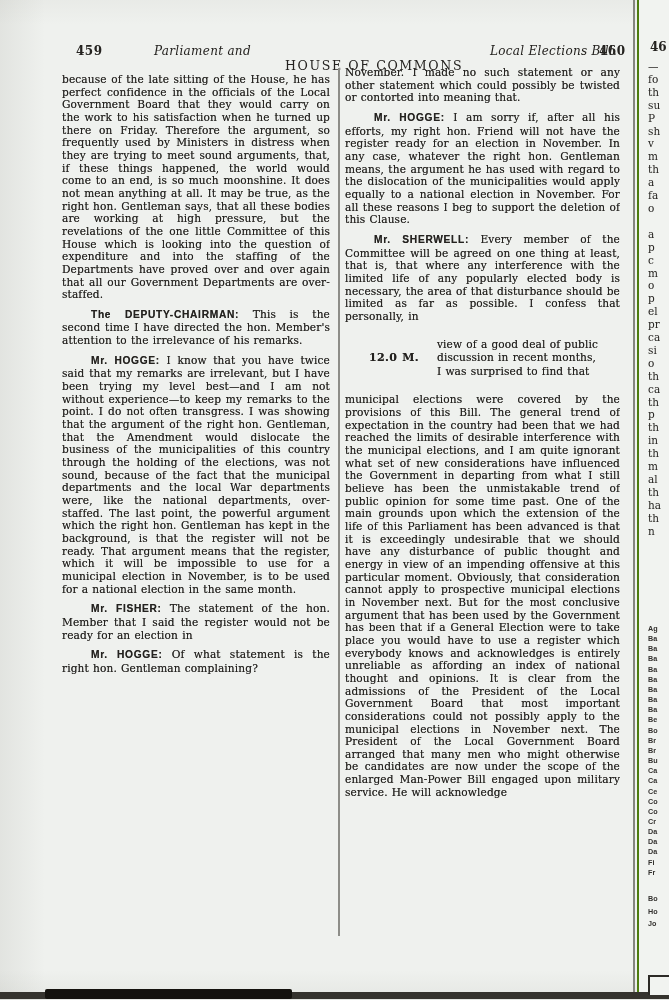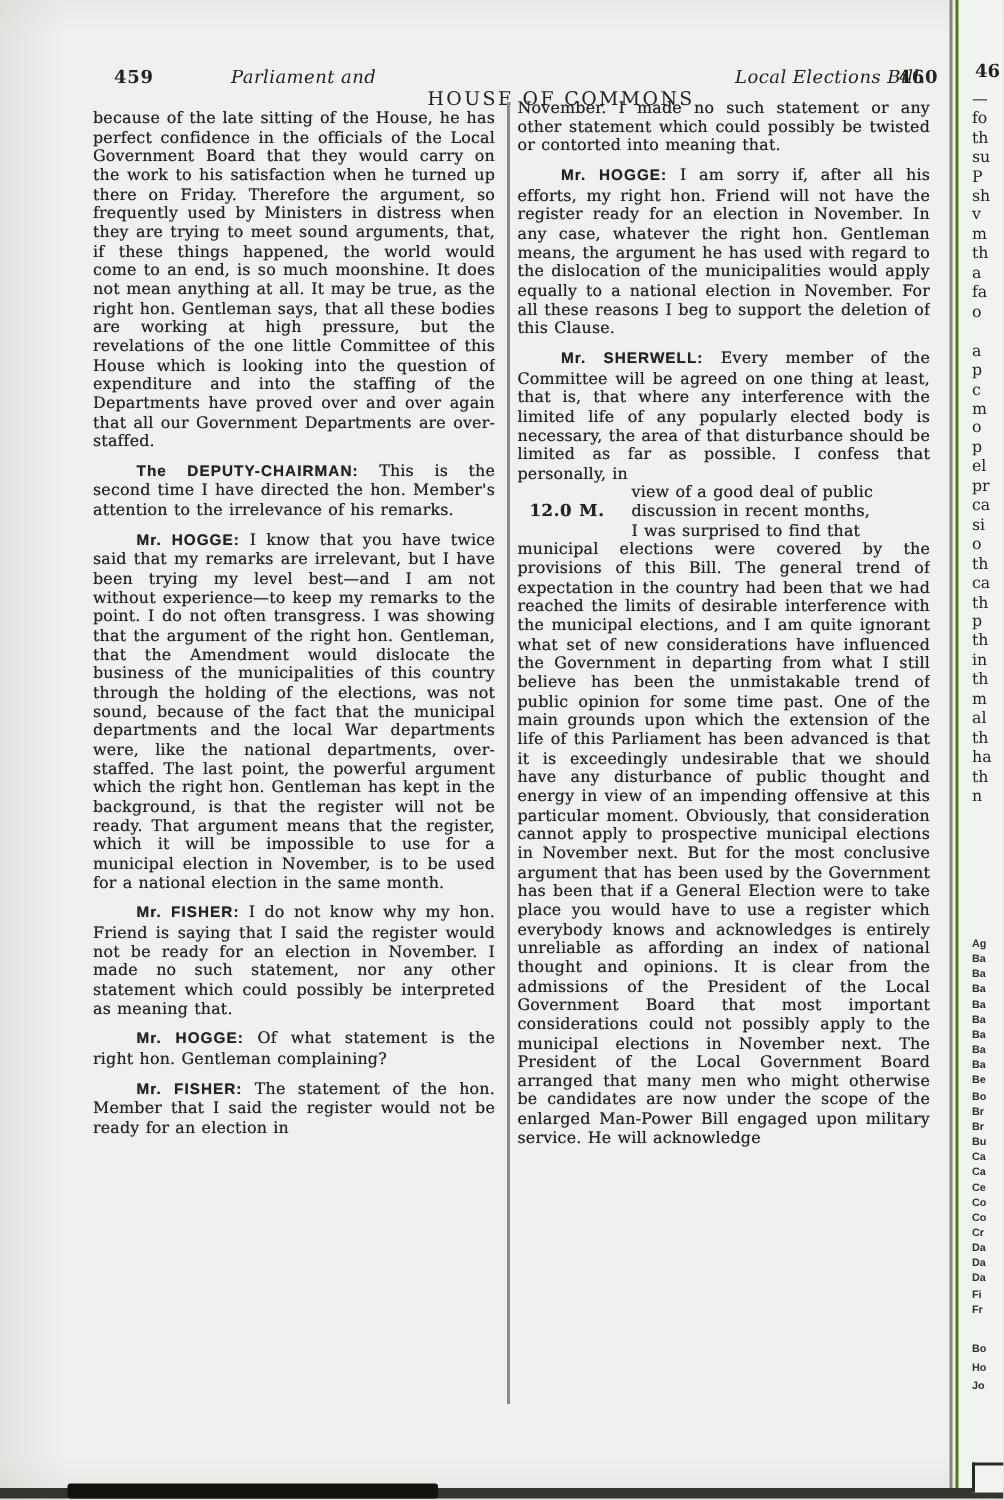--- a/index.html
+++ b/index.html
@@ -1,18 +1,18 @@
 <!DOCTYPE html>
 <html><head>
 <meta charset="utf-8">
 <style>
   html,body{margin:0;padding:0;background:#c9cbc6;}
   .screenshot{
     position:relative;width:669px;height:1000px;overflow:hidden;
-    background:#fef9c3;
+    background:#84cc16;
     font-family:"DejaVu Serif", serif;
     color:#24221f;
   }
   
   .paper{position:absolute;inset:0;background:#eff1ee;}
   .paper::after{
     content:"";position:absolute;inset:0;pointer-events:none;
     background:
       linear-gradient(90deg, rgba(110,110,100,.10), rgba(110,110,100,0) 45px),
       linear-gradient(270deg, rgba(110,110,100,.06), rgba(110,110,100,0) 25px),
@@ -40,21 +40,21 @@
   .col p{margin:0;}
   .col p.gap{margin-top:7px;}
   .col p.indent{text-indent:13px;}
   .col p.cont{margin-top:0;}
   .bracket{text-indent:14px;text-align:left;}
   .speaker{
     font-family:"Liberation Sans", sans-serif;font-weight:700;
     font-size:10.2px;letter-spacing:.7px;padding-left:16px;
   }
   
-  .marker-lines{margin:0;}
+  .marker-lines{margin:16px;}
   .mline{padding-left:76px;text-align:left;}
   .mline.has-marker{padding-left:0;}
   .tmarker{
     display:inline-block;width:68px;margin-left:8px;
     font-weight:700;letter-spacing:.4px;font-size:11px;
   }
   
   .col-divider{position:absolute;left:338px;top:68px;width:1.5px;height:868px;background:#8d8d88;}
   .gutter-line{position:absolute;left:633px;top:0;width:2px;height:993px;background:#85857f;}
   
@@ -84,23 +84,22 @@
     <span class="h-ital h-run-left">Parliament and</span>
     <span class="h-center">HOUSE OF COMMONS</span>
     <span class="h-ital h-run-right">Local Elections Bill.</span>
     <span class="h-num h-num-right">460</span>
   </div>
 
   <div id="col-left" class="col col-left">
       <p class="gap">because of the late sitting of the House, he has perfect confidence in the officials of the Local Government Board that they would carry on the work to his satisfaction when he turned up there on Friday. Therefore the argument, so frequently used by Ministers in distress when they are trying to meet sound arguments, that, if these things happened, the world would come to an end, is so much moonshine. It does not mean anything at all. It may be true, as the right hon. Gentleman says, that all these bodies are working at high pressure, but the revelations of the one little Committee of this House which is looking into the question of expenditure and into the staffing of the Departments have proved over and over again that all our Government Departments are over-staffed.</p>
       <p class="gap indent"><span class="speaker">The DEPUTY-CHAIRMAN:</span> This is the second time I have directed the hon. Member's attention to the irrelevance of his remarks.</p>
       <p class="gap indent"><span class="speaker">Mr. HOGGE:</span> I know that you have twice said that my remarks are irrelevant, but I have been trying my level best—and I am not without experience—to keep my remarks to the point. I do not often transgress. I was showing that the argument of the right hon. Gentleman, that the Amendment would dislocate the business of the municipalities of this country through the holding of the elections, was not sound, because of the fact that the municipal departments and the local War departments were, like the national departments, over-staffed. The last point, the powerful argument which the right hon. Gentleman has kept in the background, is that the register will not be ready. That argument means that the register, which it will be impossible to use for a municipal election in November, is to be used for a national election in the same month.</p>
-      <p class="gap indent"><span class="speaker">Mr. FISHER:</span> I do not know why my hon. Friend is saying that I said the register would not be ready for an election in November. I made no such statement, nor any other statement which could possibly be interpreted as meaning that.</p>
+      <p class="gap indent"><span class="speaker">Mr. FISHER:</span> The statement of the hon. Member that I said the register would not be ready for an election in</p>
       <p class="gap indent"><span class="speaker">Mr. HOGGE:</span> Of what statement is the right hon. Gentleman complaining?</p>
-      <p class="gap indent"><span class="speaker">Mr. FISHER:</span> The statement of the hon. Member that I said the register would not be ready for an election in</p>
     </div>
   <div id="col-right" class="col col-right">
       <p>November. I made no such statement or any other statement which could possibly be twisted or contorted into meaning that.</p>
       <p class="gap indent"><span class="speaker">Mr. HOGGE:</span> I am sorry if, after all his efforts, my right hon. Friend will not have the register ready for an election in November. In any case, whatever the right hon. Gentleman means, the argument he has used with regard to the dislocation of the municipalities would apply equally to a national election in November. For all these reasons I beg to support the deletion of this Clause.</p>
       <p class="gap indent"><span class="speaker">Mr. SHERWELL:</span> Every member of the Committee will be agreed on one thing at least, that is, that where any interference with the limited life of any popularly elected body is necessary, the area of that disturbance should be limited as far as possible. I confess that personally, in</p>
       <div class="marker-lines">
         <div class="mline">view of a good deal of public</div>
         <div class="mline has-marker"><span class="tmarker">12.0 M.</span>discussion in recent months,</div>
         <div class="mline">I was surprised to find that</div>
       </div>

